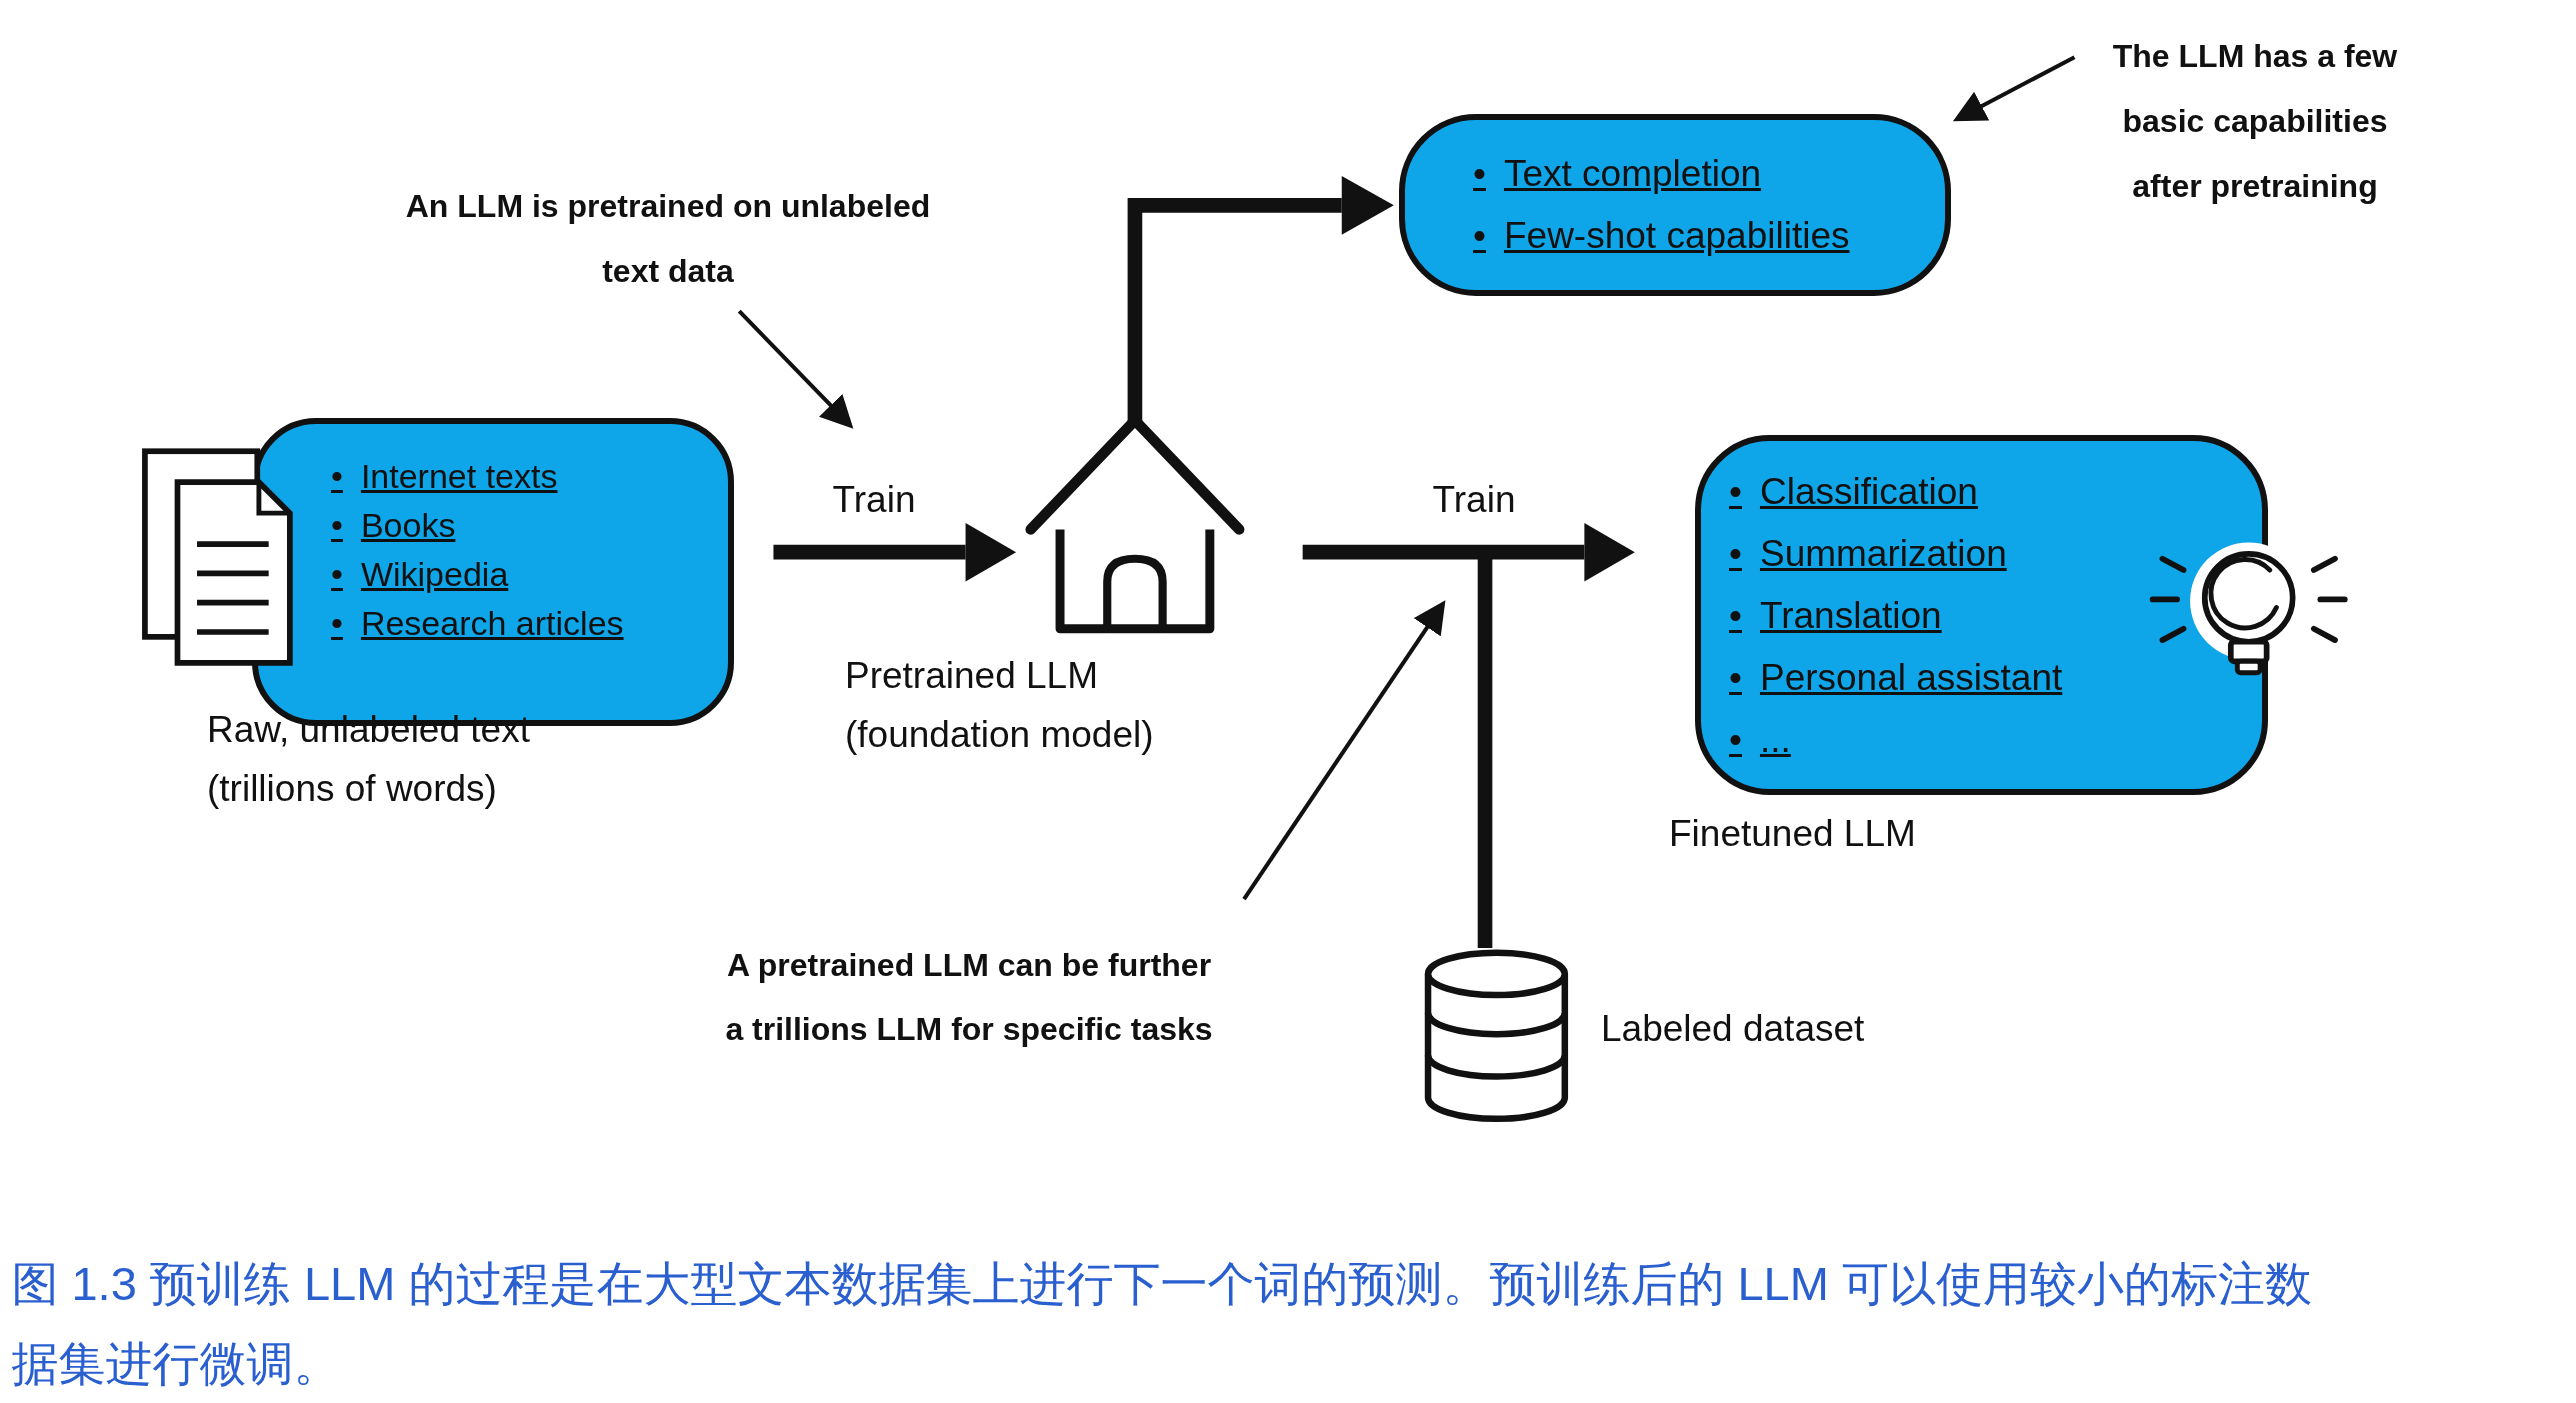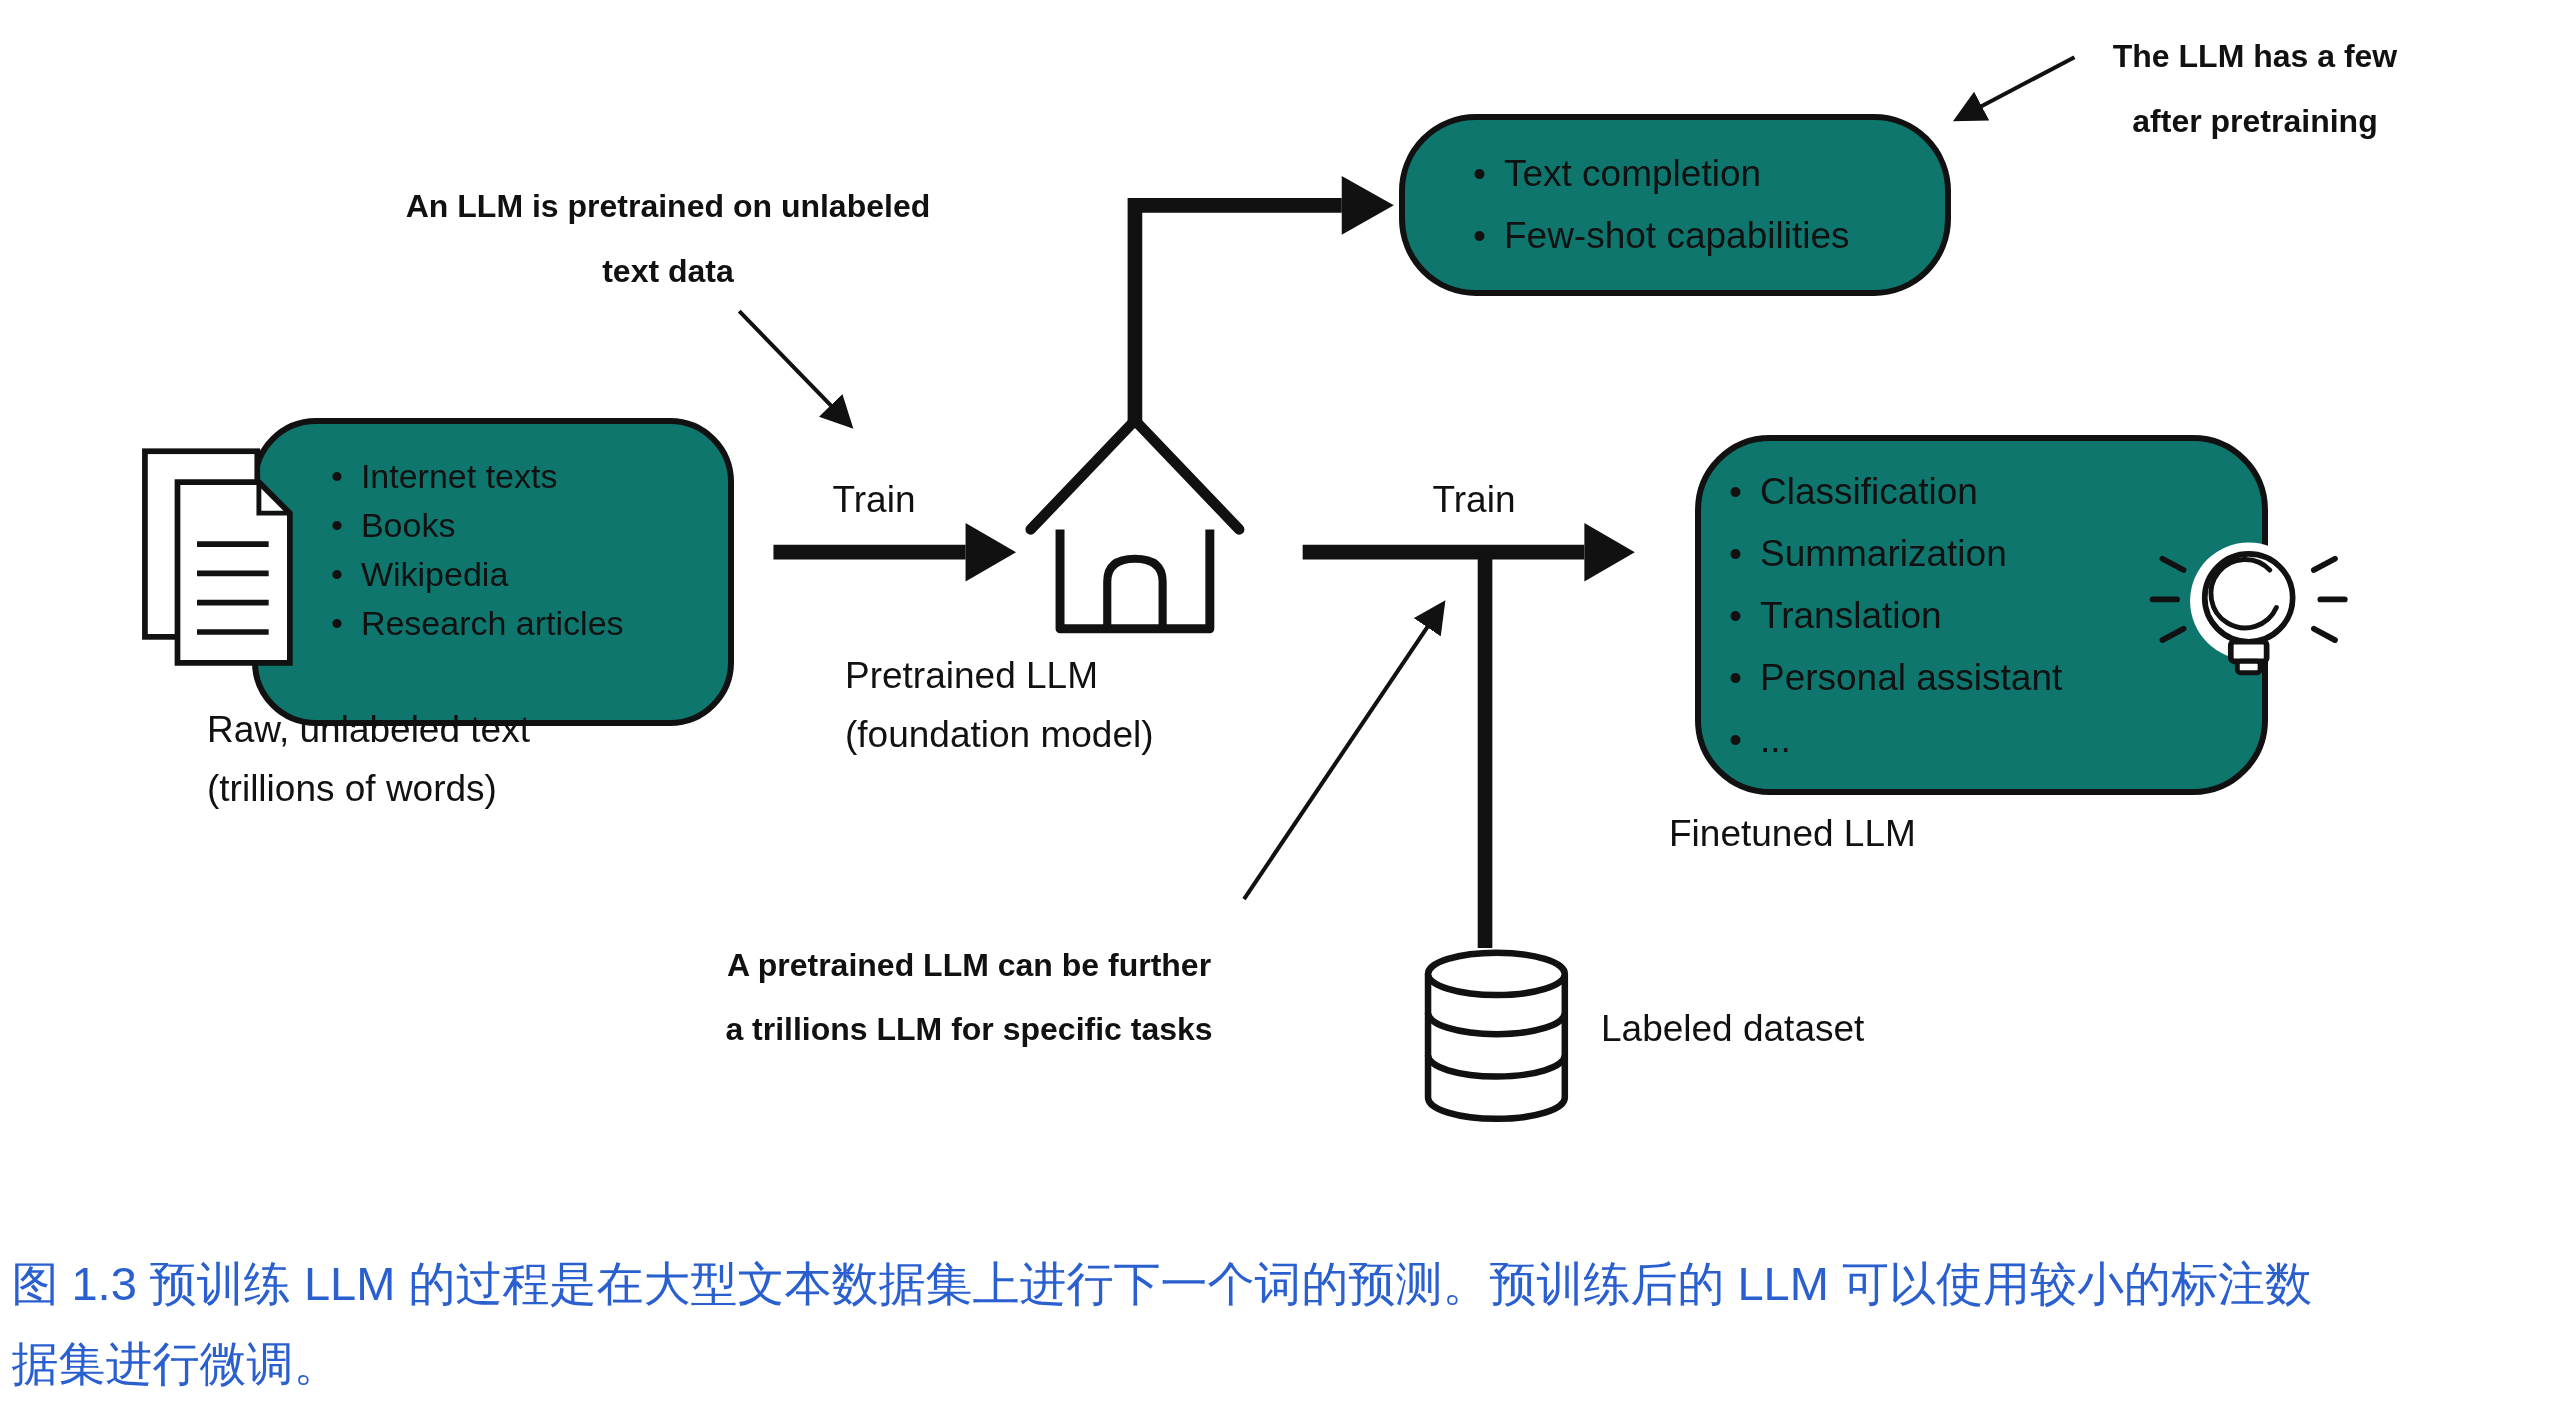--- a/index.html
+++ b/index.html
@@ -1,19 +1,19 @@
 <!DOCTYPE html>
 <html style="font-size:13px"><head>
 <meta charset="utf-8">
 <style>
   html,body{margin:0;padding:0;background:#ffffff;}
   .canvas{position:relative;width:2576px;height:1404px;background:#ffffff;overflow:hidden;
           font-family:"Liberation Sans","DejaVu Sans",sans-serif;color:#111;}
   .overlay{position:absolute;left:0;top:0;z-index:3;pointer-events:none;}
-  .box{position:absolute;border:6.5px solid #111;background:#0f766e;box-sizing:border-box;z-index:1;}
+  .box{position:absolute;border:6.5px solid #111;background:#0ea5e9;box-sizing:border-box;z-index:1;text-decoration:underline;}
   .box ul{margin:0;padding:0;list-style:none;}
   .box li{display:flex;align-items:baseline;white-space:nowrap;}
   .box li::before{content:"\2022";margin-right:18px;}
   .src{left:252px;top:418px;width:482px;height:308px;border-radius:64px;padding:28px 16.3px 0 73px;font-size:34px;line-height:49px;}
   .cap{left:1399px;top:114px;width:552px;height:182px;border-radius:77px;padding:23px 16.3px 0 68px;font-size:37px;line-height:62px;}
   .fin{left:1695px;top:435px;width:573px;height:360px;border-radius:75px;padding:19.5px 16.3px 0 28px;font-size:37px;line-height:62px;}
   .t{position:absolute;z-index:2;}
   .lbl{font-size:37px;line-height:59px;}
   .note{font-size:32px;font-weight:bold;line-height:65px;text-align:center;}
   .train{font-size:37px;text-align:center;}
@@ -65,20 +65,21 @@
     <div>(foundation model)</div>
   </div>
 
   <div class="t note" style="left:383px;top:174px;width:570px;">
     <div>An LLM is pretrained on unlabeled</div>
     <div>text data</div>
   </div>
 
   <div class="t note" style="left:2019px;top:24.4px;width:472px;">
     <div>The LLM has a few</div>
+    <div>basic capabilities</div>
     <div>after pretraining</div>
   </div>
 
   <div class="t note" style="left:668px;top:933px;width:602px;line-height:64px;">
     <div>A pretrained LLM can be further</div>
     <div>a trillions LLM for specific tasks</div>
   </div>
 
   <div class="t lbl" style="left:1669px;top:804px;width:570px;">Finetuned LLM</div>
 

